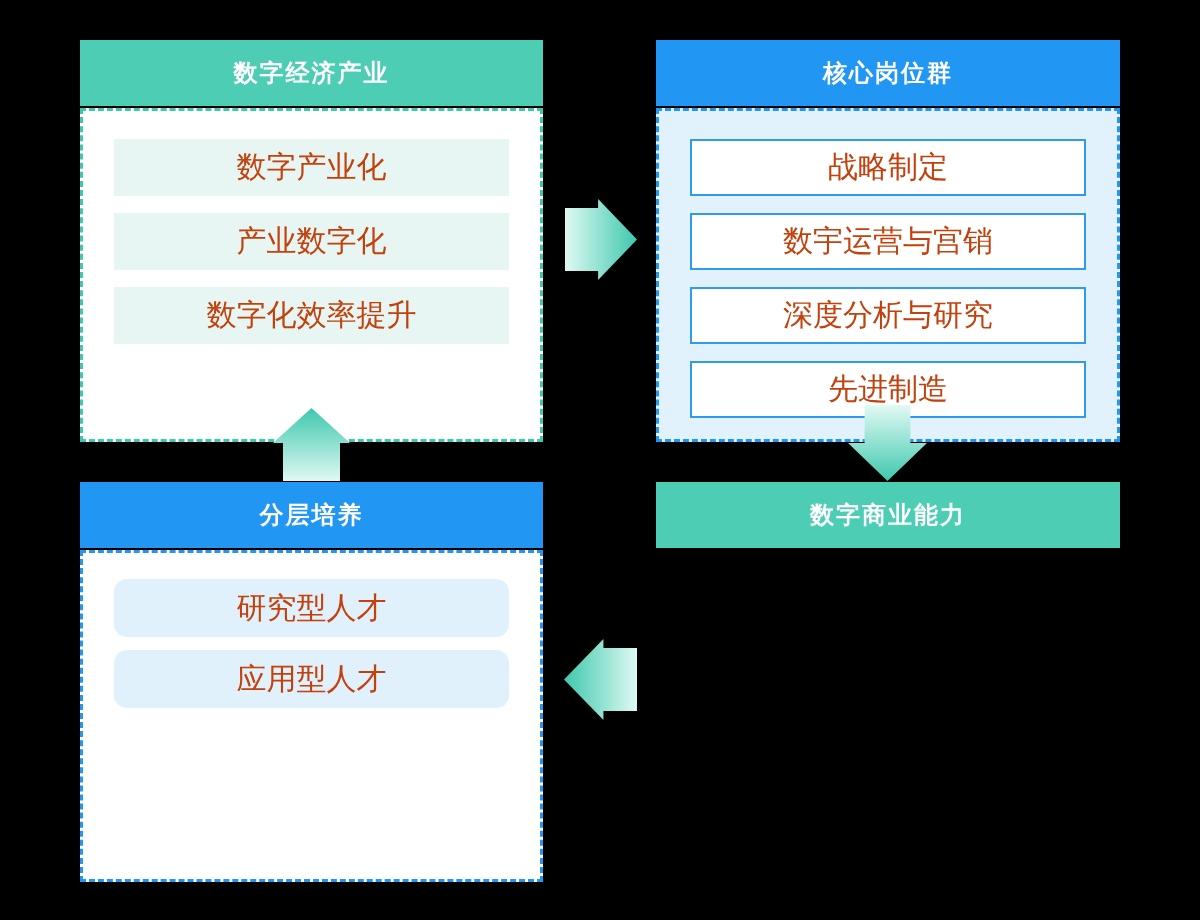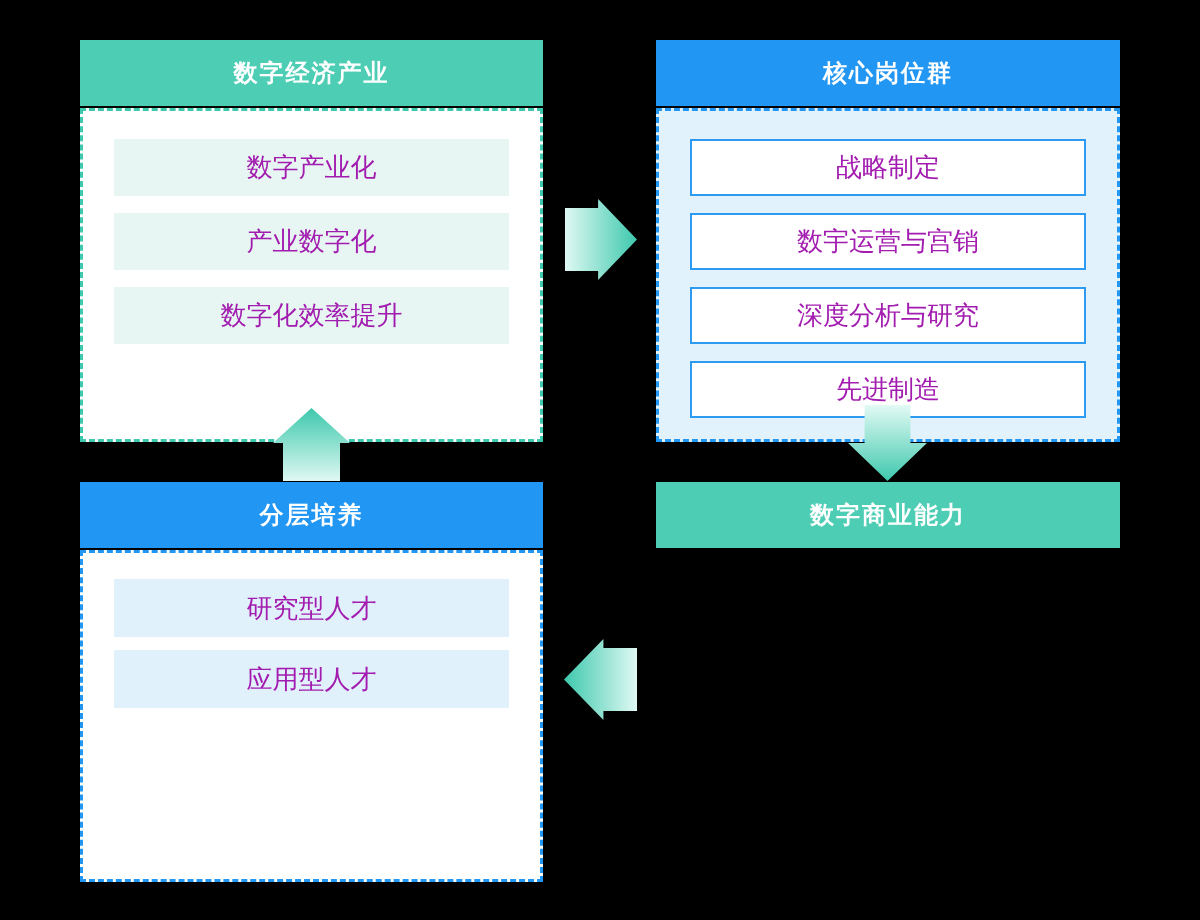--- a/index.html
+++ b/index.html
@@ -38,28 +38,28 @@
   .top-body    { height: 334px; padding-top: 28px; gap: 17px; }
   .bottom-body { height: 332px; padding-top: 26px; gap: 13px; }
   .item {
     box-sizing: border-box;
     margin: 0 31px;
     height: 57px;
     flex: 0 0 auto;
     display: flex;
     align-items: center;
     justify-content: center;
-    font-size: 26px;
-    color: #a21caf;
+    font-size: 30px;
+    color: #c2410c;
     text-align: right;
   }
   .bottom-body .item { height: 58px; }
   .mint-items .item      { background: #E7F6F2; }
   .outline-items .item   { background: #ffffff; border: 2px solid #2E9BF0; }
-  .lightblue-items .item { background: #E1F1FC; }
+  .lightblue-items .item { background: #E1F1FC; border-radius: 13px; }
 
   #box-top-left     { left: 80px;  top: 40px;  width: 463px; }
   #box-top-right    { left: 656px; top: 40px;  width: 464px; }
   #box-bottom-left  { left: 80px;  top: 482px; width: 463px; }
   #box-bottom-right { left: 656px; top: 482px; width: 464px; }
 
   .arrow { position: absolute; z-index: 5; }
   #arrow-right {
     left: 565px; top: 199px; width: 72px; height: 81px;
     background: linear-gradient(to right, #DFF9F3, #3EC8AD);

